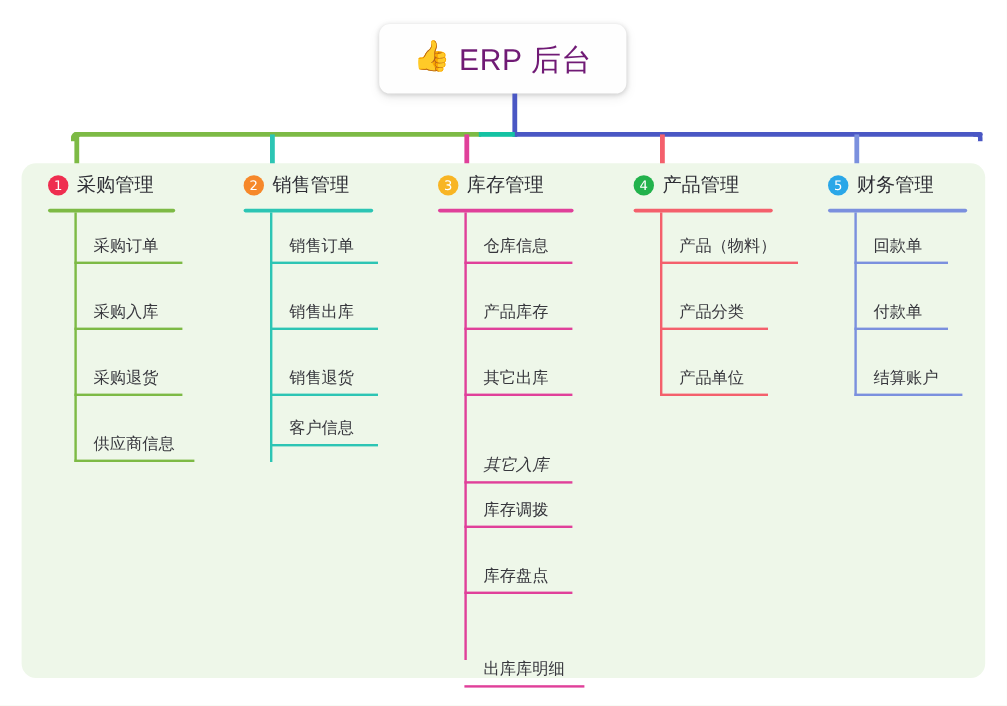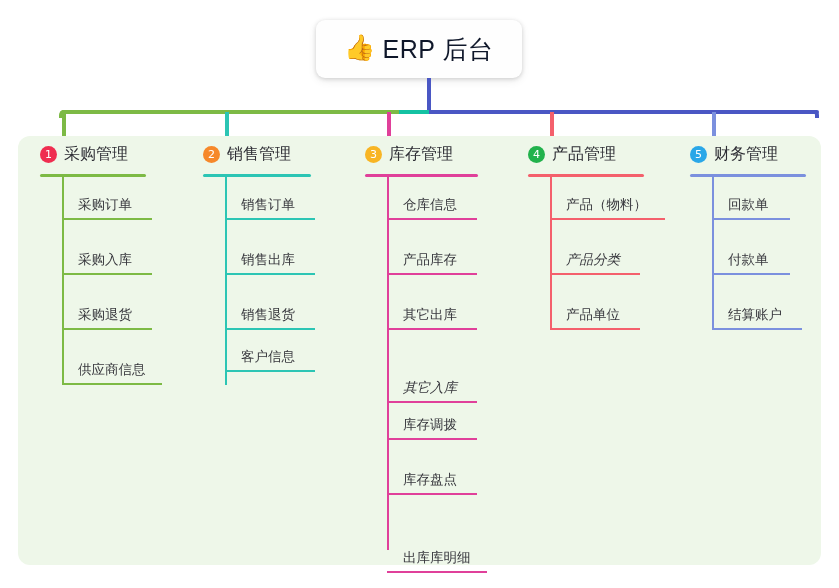--- a/index.html
+++ b/index.html
@@ -12,21 +12,21 @@
   #root{position:relative;width:839px;height:588px;}
 
   
   .title-card{
     position:absolute;left:316px;top:20px;width:206px;height:58px;
     background:#fefefe;border-radius:9px;
     box-shadow:0 1px 4px rgba(0,0,0,.16), 0 3px 10px rgba(0,0,0,.07);
     display:flex;align-items:center;justify-content:center;gap:10px;
   }
   .title-emoji{font-size:25px;line-height:1;display:block;width:28px;height:28px;}
-  .title-text{font-size:25px;color:#0f172a;letter-spacing:.5px;white-space:nowrap;text-align:right;}
+  .title-text{font-size:25px;color:#701a75;letter-spacing:.5px;white-space:nowrap;text-align:right;}
 
   
   .trunk{position:absolute;left:427px;top:78px;width:4px;height:36px;background:#4a57c4;}
   .bar{position:absolute;top:110px;height:4px;}
   .bar-g{left:61px;width:340px;background:#7dba45;border-top-left-radius:2px;border-bottom-left-radius:2px;}
   .bar-t{left:399px;width:32px;background:#14c2a3;}
   .bar-b{left:429px;width:390px;background:#4a57c4;border-top-right-radius:2px;border-bottom-right-radius:2px;}
   .bar-corner-l{position:absolute;left:59px;top:110px;width:8px;height:8px;border-left:4px solid #7dba45;border-top:4px solid #7dba45;border-top-left-radius:5px;box-sizing:border-box;}
   .bar-corner-r{position:absolute;left:811px;top:110px;width:8px;height:8px;border-right:4px solid #4a57c4;border-top:4px solid #4a57c4;border-top-right-radius:5px;box-sizing:border-box;}
   .drop{position:absolute;top:112px;width:4px;height:38px;}
@@ -173,21 +173,21 @@
           <div class="col-head">
             <span class="badge" style="background: rgb(34, 178, 76);">4</span>
             <span class="col-title">产品管理</span>
           </div>
           <div class="head-rule" style="width: 116px; background: rgb(244, 96, 108);"></div>
           <div class="spine" style="height: 153px; background: rgb(244, 96, 108);"></div>
           <div class="leaf" style="top: 54px; width: 115px; height: 30px;">
             <span class="leaf-label">产品（物料）</span>
             <div class="leaf-rule" style="width: 115px; background: rgb(244, 96, 108);"></div>
           </div>
-          <div class="leaf" style="top: 109px; width: 90px; height: 30px; font-style: italic;">
+          <div class="leaf" style="top: 109px; width: 90px; height: 30px;">
             <span class="leaf-label">产品分类</span>
             <div class="leaf-rule" style="width: 90px; background: rgb(244, 96, 108);"></div>
           </div>
           <div class="leaf" style="top: 164px; width: 90px; height: 30px;">
             <span class="leaf-label">产品单位</span>
             <div class="leaf-rule" style="width: 90px; background: rgb(244, 96, 108);"></div>
           </div>
         </div>
         <div class="col" style="left: 672px;">
           <div class="col-head">

